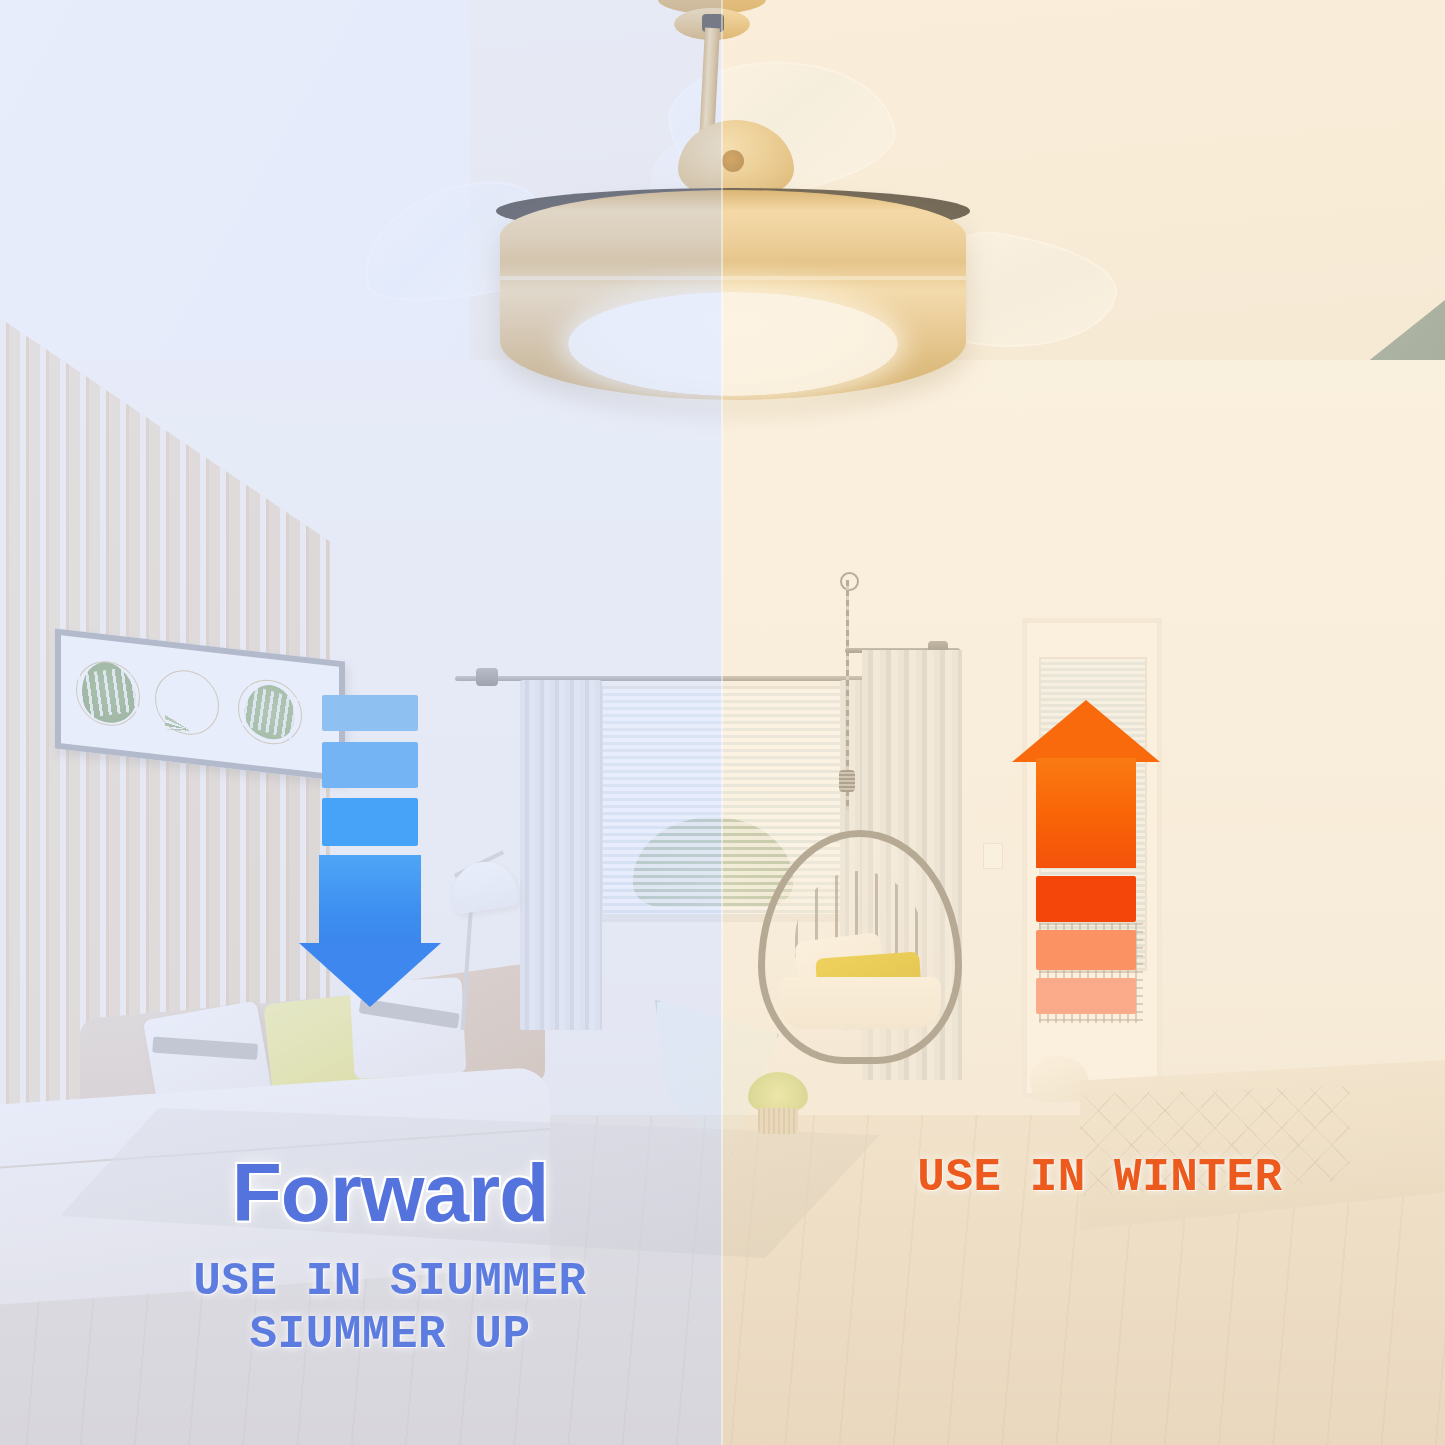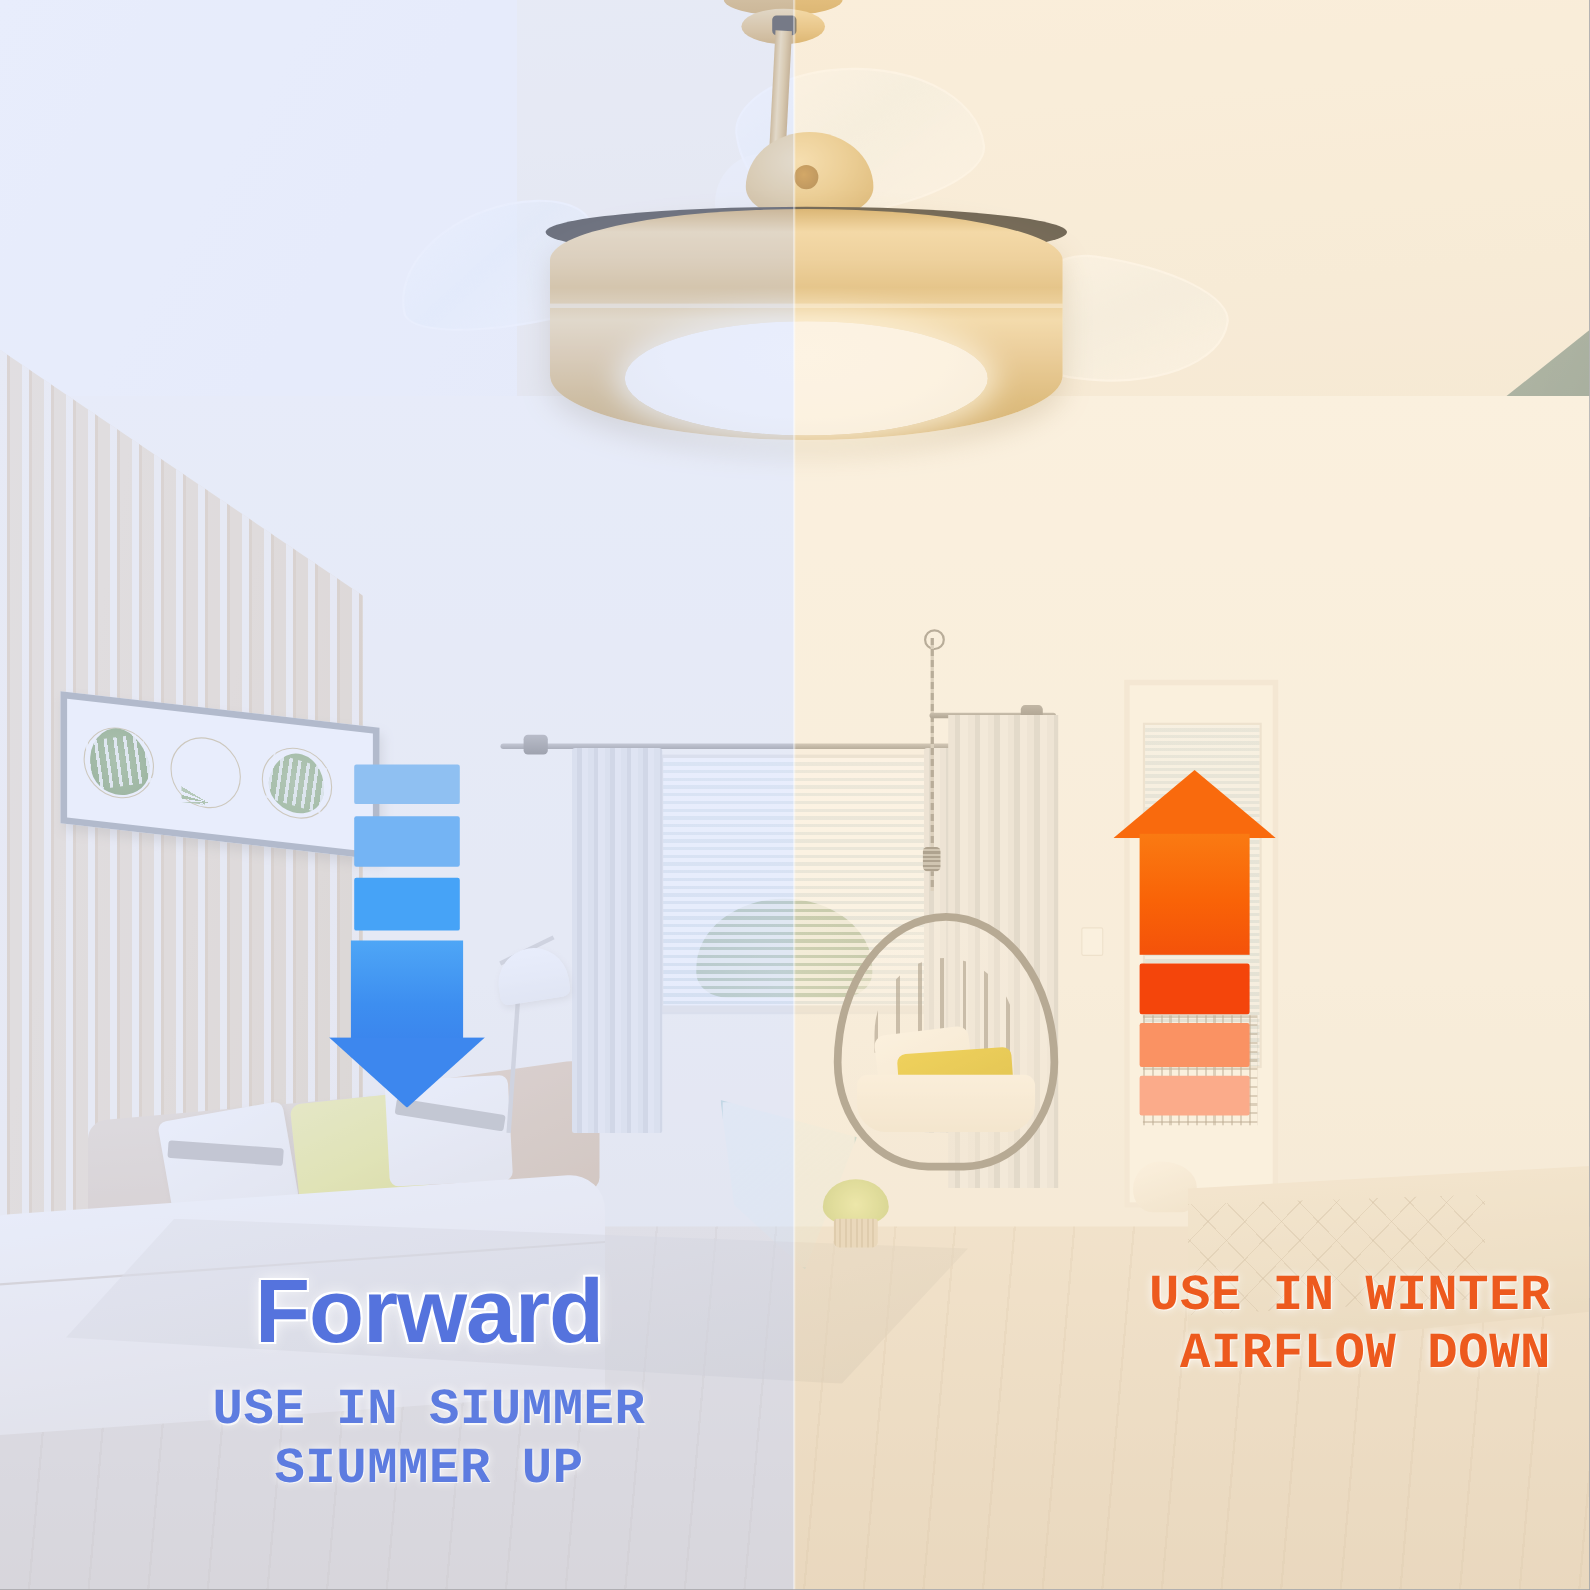--- a/index.html
+++ b/index.html
@@ -2,21 +2,21 @@
 <html><head>
 <meta charset="utf-8">
 <style>
   html,body{margin:0;padding:0;background:#fff;}
   body{font-family:"Liberation Sans",sans-serif;}
 
   #stage{
     position:relative;
     width:1445px;height:1445px;
     overflow:hidden;
-    background:#0f172a;
+    background:#fef9c3;
   }
 
   
   .scene{position:absolute;inset:0;overflow:hidden;}
 
   
   .ceiling{
     position:absolute;left:0;top:0;width:1445px;height:470px;
     background:linear-gradient(175deg,#fbf8f2 0%,#f6f2ea 60%,#f2ede4 100%);
   }
@@ -520,21 +520,20 @@
     line-height:1.16;
     letter-spacing:.5px;
   }
   .subline-forward{
     color:#5d7ce0;
     text-shadow:0 0 9px rgba(255,255,255,.9), 1px 1px 0 rgba(255,255,255,.7);
   }
   .subline-reverse{
     color:#ed5a1e;
     text-shadow:0 0 9px rgba(255,255,255,.9), 1px 1px 0 rgba(255,255,255,.7);
-    text-align:right;
   }
   .subline div{margin:0;}
 </style>
 </head>
 <body>
 
 <div id="stage">
 
   <div class="scene">
 
@@ -669,17 +668,16 @@
     <div class="headline headline-forward">Forward</div>
     <div class="subline subline-forward">
       <div>USE IN SIUMMER</div>
       <div>SIUMMER UP</div>
     </div>
   </div>
 
   <div class="caption" id="caption-reverse">
     <div class="subline subline-reverse">
       <div>USE IN WINTER</div>
-      <div>AIRFLOW DOWN</div>
     </div>
   </div>
 
 </div>
 
 </body></html>

